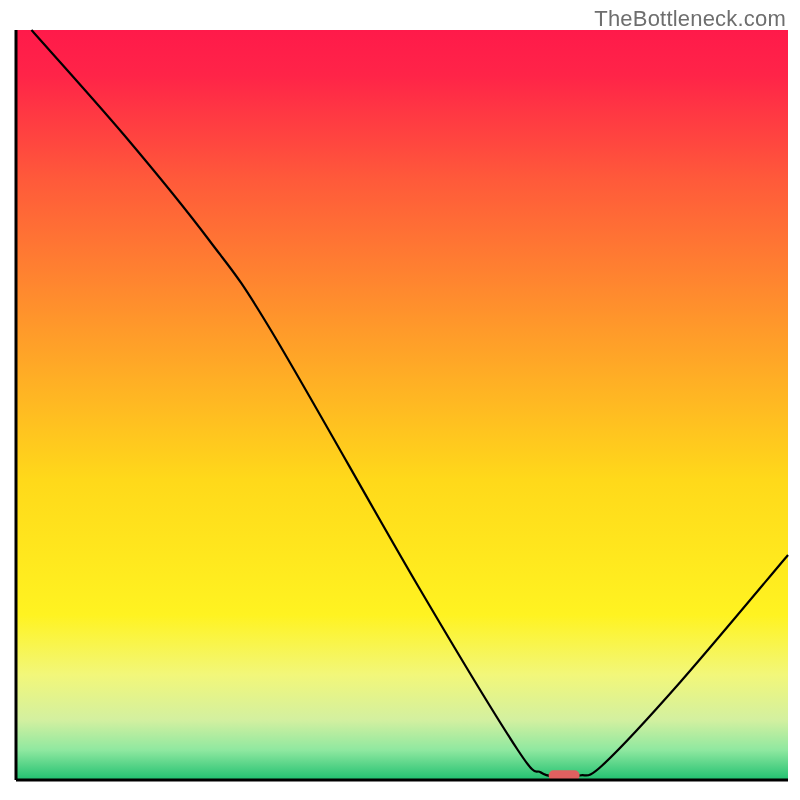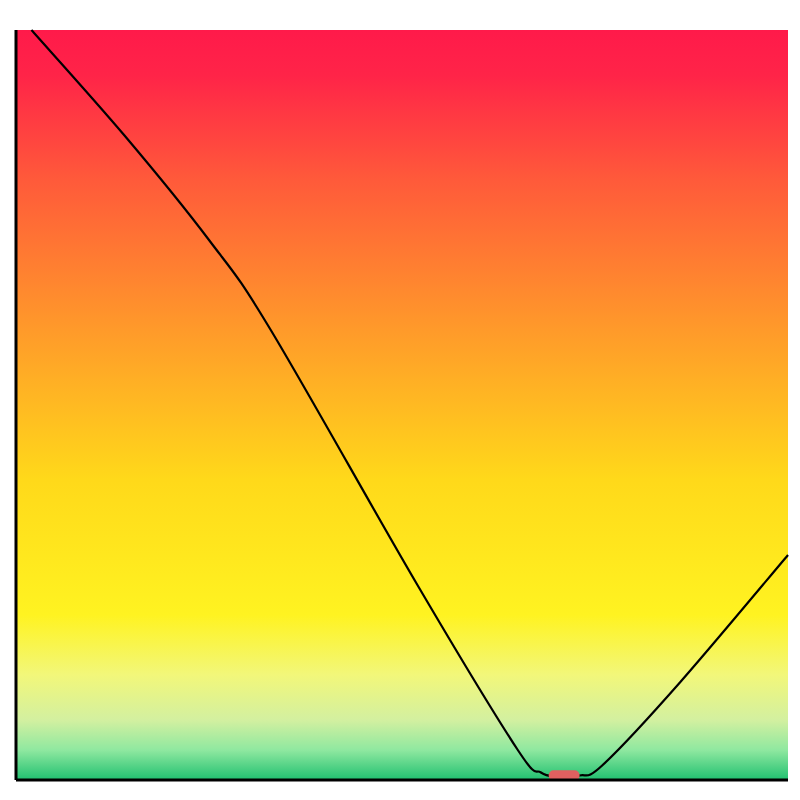--- a/index.html
+++ b/index.html
@@ -26,20 +26,21 @@
     letter-spacing: 0.2px;
   }
   svg {
     display: block;
   }
 </style>
 </head>
 <body>
 
 <div class="chart-container">
+  <div class="watermark">TheBottleneck.com</div>
   <svg id="chart-svg" width="800" height="800" viewBox="0 0 800 800">
     <defs>
       <linearGradient id="bg-grad" x1="0" y1="0" x2="0" y2="1">
           <stop offset="0.0%" stop-color="#ff1a4a"></stop>
           <stop offset="6.0%" stop-color="#ff2448"></stop>
           <stop offset="20.0%" stop-color="#ff5a3a"></stop>
           <stop offset="40.0%" stop-color="#ff9a2a"></stop>
           <stop offset="60.0%" stop-color="#ffd91a"></stop>
           <stop offset="78.0%" stop-color="#fff321"></stop>
           <stop offset="86.0%" stop-color="#f2f77a"></stop>

